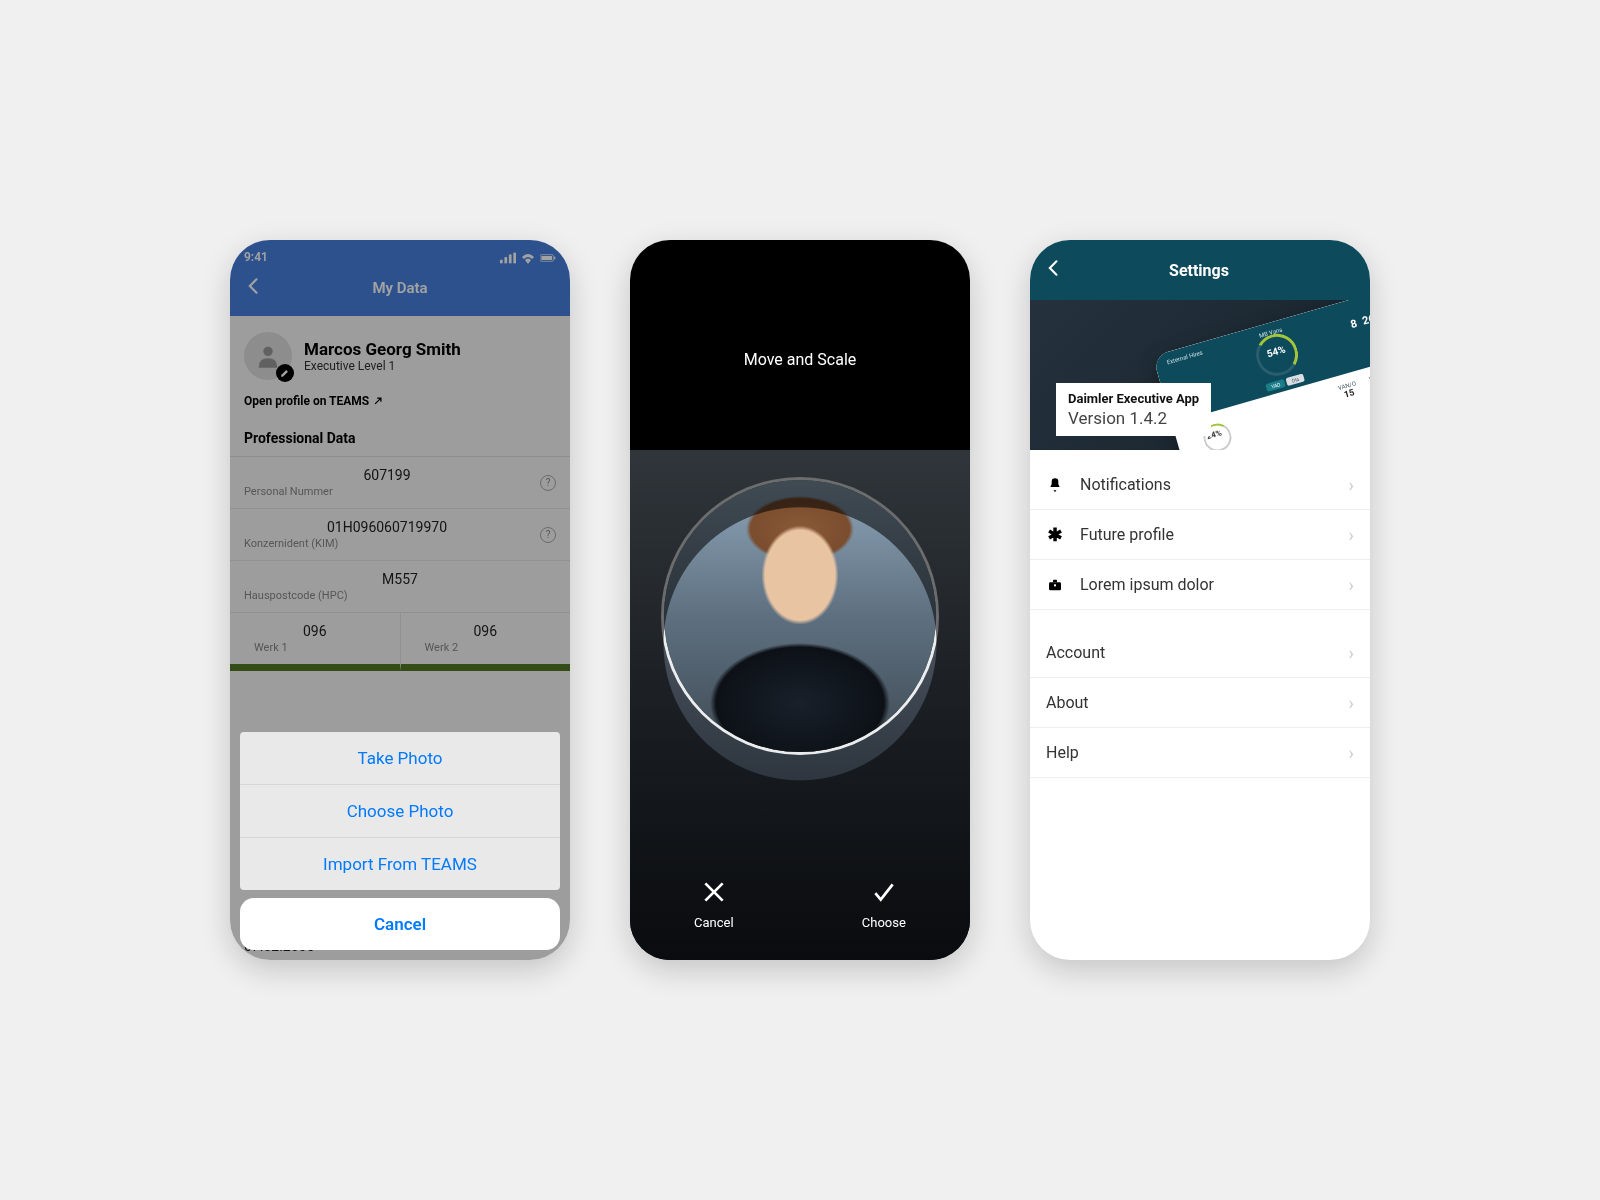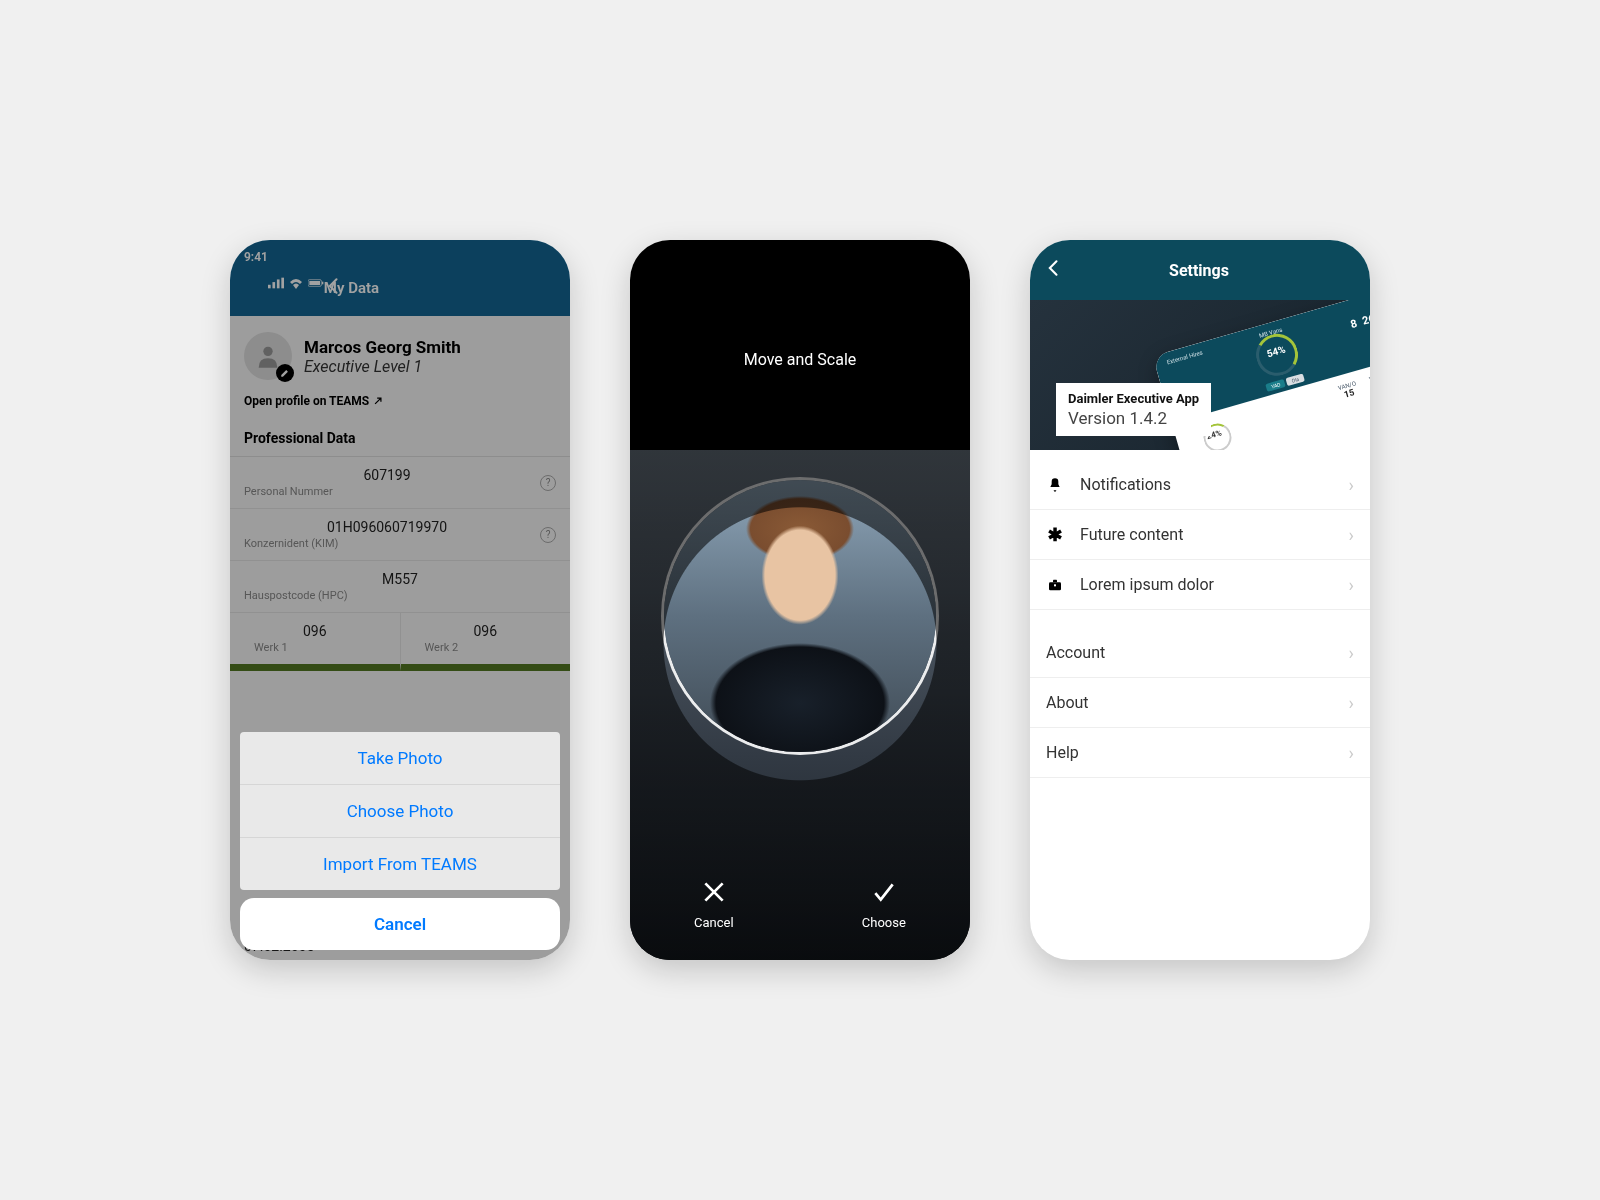--- a/index.html
+++ b/index.html
@@ -18,25 +18,25 @@
     height: 720px;
     border-radius: 40px;
     overflow: hidden;
     box-shadow: 0 10px 30px rgba(0,0,0,.18);
     background: #fff;
     position: relative;
   }
 
   
   .s1-header {
-    background: #0369a1;
+    background: #3b82f6;
     color: #fff;
     height: 76px;
     display: flex;
-    flex-direction: row;
+    flex-direction: column;
     padding: 10px 14px 0;
   }
   .s1-status {
     display: flex;
     justify-content: space-between;
     font-size: 12px;
     font-weight: 600;
   }
   .s1-status-icons { display: flex; gap: 4px; align-items: center; }
   .s1-titlebar {
@@ -51,21 +51,21 @@
     width:48px;height:48px;border-radius:50%;background:#ddd;
     display:flex;align-items:center;justify-content:center;position:relative;
   }
   .avatar-ph svg{width:28px;height:28px;fill:#999;}
   .avatar-badge{
     position:absolute;right:-2px;bottom:-2px;width:18px;height:18px;border-radius:50%;
     background:#000;display:flex;align-items:center;justify-content:center;
   }
   .avatar-badge svg{width:10px;height:10px;fill:#fff;}
   .s1-name{font-size:17px;font-weight:700;}
-  .s1-level{font-size:16px;color:#333;font-style:italic;}
+  .s1-level{font-size:12px;color:#333;}
   .s1-link{padding:4px 14px 12px;font-size:12px;font-weight:700;display:flex;align-items:center;gap:4px;}
   .s1-section{padding:10px 14px;font-size:14px;font-weight:700;border-bottom:1px solid #ddd;}
   .data-row{padding:10px 14px;border-bottom:1px solid #e4e4e4;display:flex;justify-content:space-between;align-items:center;gap:10px;}
   .data-col{flex:1;}
   .data-val{font-size:14px;color:#222;text-align:center;}
   .data-lab{font-size:11px;color:#888;margin-top:2px;}
   .data-q{width:16px;height:16px;border:1px solid #aaa;border-radius:50%;display:flex;align-items:center;justify-content:center;font-size:10px;color:#888;flex-shrink:0;}
   .data-split{display:flex;}
   .data-split .half{flex:1;padding:10px 24px;border-bottom:7px solid #4d7c0f;}
   .data-split .half+.half{border-left:1px solid #e4e4e4;}
@@ -349,21 +349,21 @@
       <span class="s3-icon">
         <svg viewBox="0 0 24 24" width="16" height="16" fill="#000">
             <path d="M12 2a5 5 0 0 0-5 5v4l-2 4h14l-2-4V7a5 5 0 0 0-5-5zm0 20a2 2 0 0 0 2-2h-4a2 2 0 0 0 2 2z"></path>
           </svg>
       </span>
       <span class="s3-label">Notifications</span>
       <span class="chev">›</span>
     </div>
     <div class="s3-item">
       <span class="s3-icon" style="font-size:18px;font-weight:900;">✱</span>
-      <span class="s3-label">Future content</span>
+      <span class="s3-label">Future profile</span>
       <span class="chev">›</span>
     </div>
     <div class="s3-item">
       <span class="s3-icon">
         <svg viewBox="0 0 24 24" width="16" height="16" fill="#000">
             <rect x="3" y="8" width="18" height="12" rx="2"></rect>
             <rect x="9" y="4" width="6" height="4" rx="1"></rect>
             <rect x="10.5" y="11" width="3" height="3" fill="#fff"></rect>
           </svg>
       </span>

